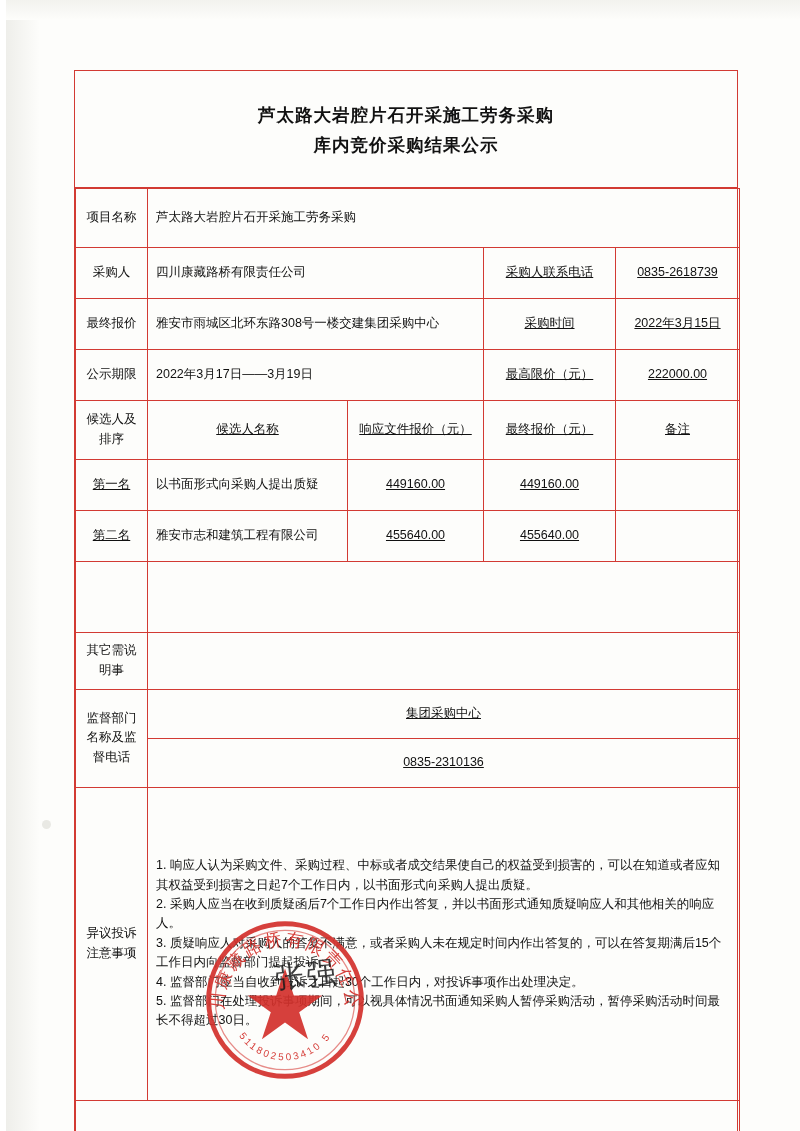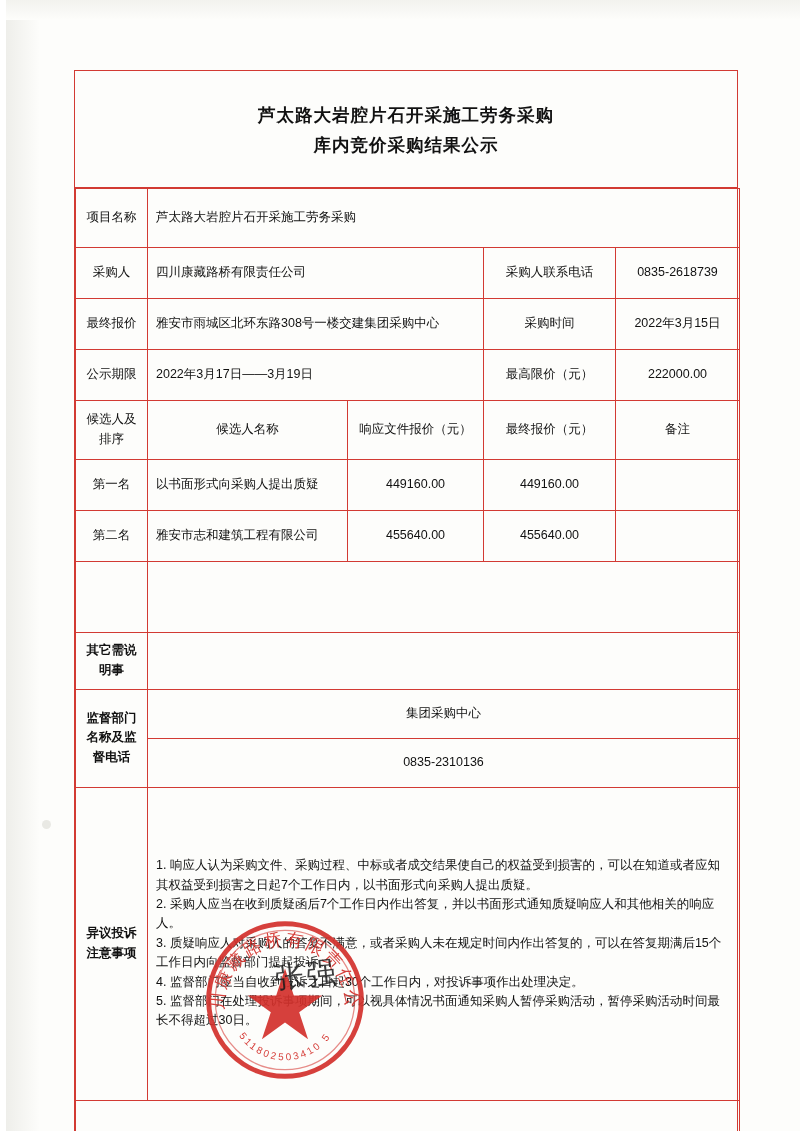--- a/index.html
+++ b/index.html
@@ -70,31 +70,30 @@
     vertical-align: middle;
     line-height: 1.55;
     color: #111;
     margin-left: 44px;
   }
   td.lbl {
     text-align: center;
     width: 72px;
     padding: 6px 4px;
   }
-  td.ctr { text-align: center; }
+  td.ctr { text-align: center; text-decoration: underline; }
   td.lft { text-align: left; }
 
   .cell-tall { height: 46px; }
   .cell-med  { height: 38px; }
 
   .notes-label {
     text-align: center;
     font-size: 12.5px;
     line-height: 1.6;
-    font-weight: bold;
   }
   .notes-body {
     font-size: 12.5px;
     line-height: 1.95;
     text-align: left;
     padding: 14px 10px 14px 10px;
   }
   .notes-body p { margin: 0; }
 
   .blank-tall { height: 58px; }

